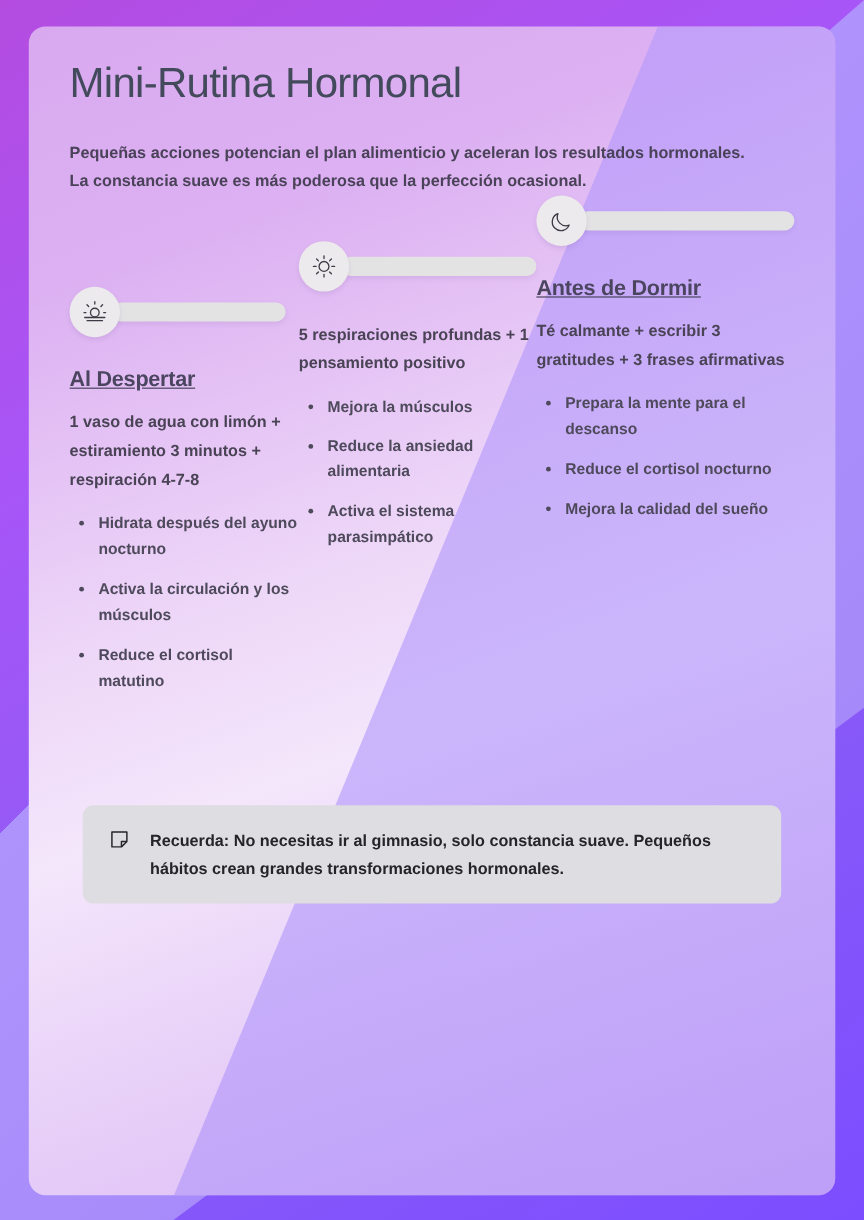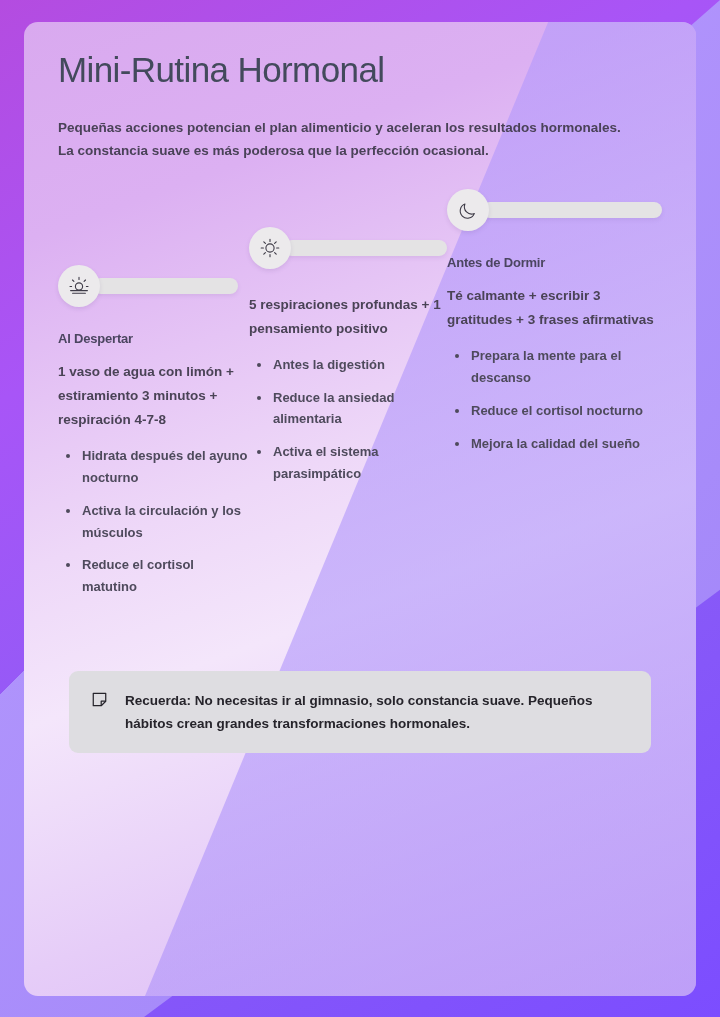--- a/index.html
+++ b/index.html
@@ -26,21 +26,21 @@
     clip-path:polygon(100% 0, 100% 100%, 100% 100%, 18% 100%, 78% 0);
   }
   .card-inner { position:relative; padding:28px 34px 0 34px; height:100%; }
 
   h1.title {
     font-size:35px; font-weight:400; letter-spacing:-.6px;
     color:#434a5c; line-height:1.15; margin-bottom:26px;
   }
   .subtitle {
     font-size:13.5px; font-weight:700; color:#4a4258;
-    line-height:1.72; max-width:570px; margin-bottom:26px;
+    line-height:1.72; max-width:570px; 
   }
 
   .columns { display:flex; gap:0; align-items:flex-start; }
   .col { position:relative; }
   .col-1 { width:210px; padding-top:76px; }
   .col-2 { width:208px; padding-top:38px; }
   .col-3 { width:215px; padding-top:0px; }
 
   .track { display:flex; align-items:center; margin-bottom:24px; }
   .icon-circle {
@@ -52,22 +52,22 @@
   .icon-circle svg { display:block; }
   .bar {
     height:16px; border-radius:8px; background:#e4e3e4;
     margin-left:-7px; box-shadow:0 2px 4px rgba(90,60,130,.10);
   }
   .bar-1 { width:145px; }
   .bar-2 { width:163px; }
   .bar-3 { width:180px; }
 
   .col-title {
-    font-size:13px; font-weight:700; color:#4b4560;
-    line-height:1.26; margin-bottom:13px; letter-spacing:-.2px;
+    font-size:18px; font-weight:700; color:#4b4560;
+    line-height:1.26; margin-bottom:13px; letter-spacing:-.2px;text-decoration:underline;
   }
   .col-desc {
     font-size:13.5px; font-weight:700; color:#4a4356;
     line-height:1.78; margin-bottom:13px;
   }
   ul.bullets { list-style:none; }
   ul.bullets li {
     position:relative; padding-left:24px; margin-bottom:11px;
     font-size:13px; font-weight:700; color:#4e4a5c; line-height:1.68;
   }
@@ -125,21 +125,21 @@
           <div class="icon-circle">
             <svg width="24" height="24" viewBox="0 0 24 24" fill="none" stroke="#3d3a46" stroke-width="1.1" stroke-linecap="round">
               <circle cx="12" cy="12" r="4.1"></circle>
               <path d="M12 3.2V5.4M12 18.6v2.2M3.2 12h2.2M18.6 12h2.2M5.8 5.8l1.6 1.6M16.6 16.6l1.6 1.6M18.2 5.8l-1.6 1.6M7.4 16.6l-1.6 1.6"></path>
             </svg>
           </div>
           <div class="bar bar-2"></div>
         </div>
         <p class="col-desc">5 respiraciones profundas + 1 pensamiento positivo</p>
         <ul class="bullets">
-          <li>Antes la digestión</li>
+          <li>Mejora la músculos</li>
           <li>Reduce la ansiedad alimentaria</li>
           <li>Activa el sistema parasimpático</li>
         </ul>
       </div>
 
       <div class="col col-3">
         <div class="track">
           <div class="icon-circle">
             <svg width="24" height="24" viewBox="0 0 24 24" fill="none" stroke="#3d3a46" stroke-width="1.1" stroke-linecap="round" stroke-linejoin="round">
               <path d="M18.3 15.6A7.3 7.3 0 0 1 8.9 6.1a7.3 7.3 0 1 0 9.4 9.5z"></path>

